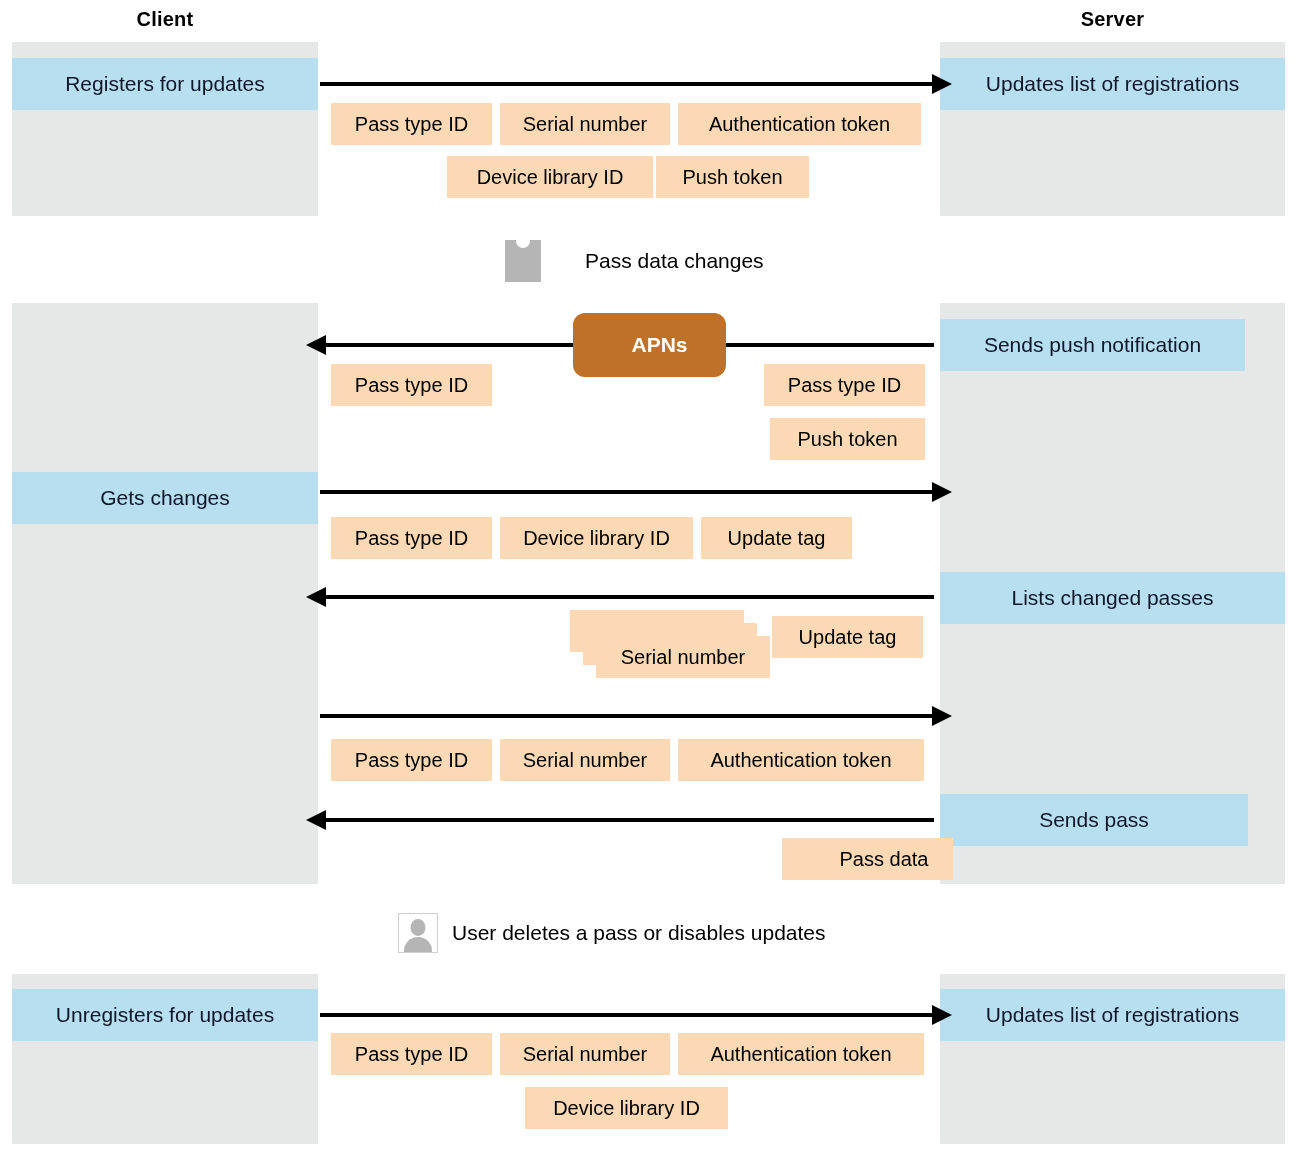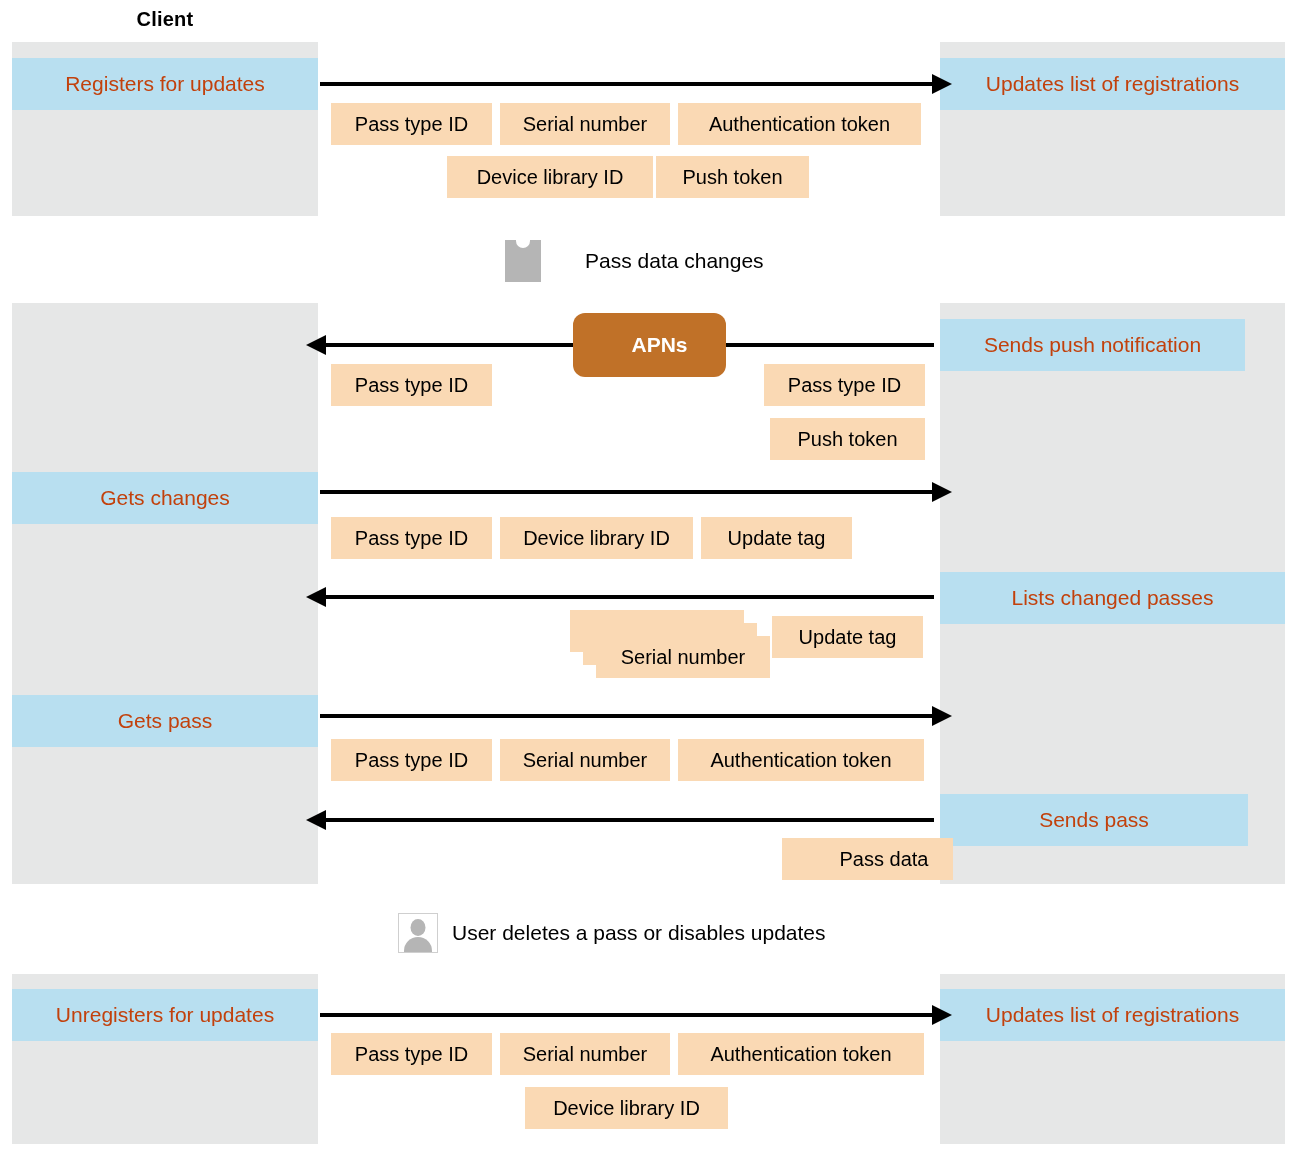--- a/index.html
+++ b/index.html
@@ -10,21 +10,21 @@
 
   
   .col-title{position:absolute;font-size:20px;font-weight:bold;color:#000;
              text-align:center;letter-spacing:0.2px;}
 
   
   .lane{position:absolute;background:#e6e7e7;}
 
   
   .band{position:absolute;background:#b8dff0;display:flex;align-items:center;
-        justify-content:center;font-size:21px;color:#c2410c;}
+        justify-content:center;font-size:21px;color:#0f172a;}
 
   
   .chip{position:absolute;background:#fad9b4;display:flex;align-items:center;
         justify-content:center;font-size:20px;color:#000;box-sizing:border-box;
         padding:0 12px;white-space:nowrap;}
 
   
   .chip-stack{position:absolute;}
   .chip-stack .sheet{position:absolute;background:#fad9b4;box-sizing:border-box;}
   .chip-stack .sheet.b1{left:0;top:0;}
@@ -63,20 +63,21 @@
         width:15px;height:17px;background:#b5b5b5;border-radius:50%;}
   .user-icon .body-c{position:absolute;left:50%;bottom:0px;transform:translateX(-50%);
         width:28px;height:15px;background:#b5b5b5;border-radius:14px 14px 0 0;}
 </style>
 </head>
 <body>
 
 <div class="stage">
 
   <div class="col-title" style="left:0;top:8px;width:330px;">Client</div>
+  <div class="col-title" style="left:940px;top:8px;width:345px;">Server</div>
 
   <div class="lane" style="left:12px;top:42px;width:306px;height:174px;"></div>
   <div class="lane" style="left:940px;top:42px;width:345px;height:174px;"></div>
 
   <div class="band" style="left:12px;top:58px;width:306px;height:52px;">Registers for updates</div>
   <div class="band" style="left:940px;top:58px;width:345px;height:52px;">Updates list of registrations</div>
 
   <div class="arrow" style="left:320px;top:82px;width:614px;"></div>
   <div class="head right" style="left:932px;top:74px;"></div>
 
@@ -125,21 +126,20 @@
   <div class="head left" style="left:306px;top:587px;"></div>
 
   <div class="chip-stack" style="left:570px;top:610px;width:200px;height:68px;">
     <div class="sheet b1" style="width:174px;height:42px;"></div>
     <div class="sheet b2" style="width:174px;height:42px;"></div>
     <div class="front" style="width:174px;height:42px;">Serial number</div>
   </div>
 
   <div class="chip" style="left:772px;top:616px;width:151px;height:42px;">Update tag</div>
 
-  <div class="band" style="left:12px;top:695px;width:306px;height:52px;">Gets pass</div>
 
   <div class="arrow" style="left:320px;top:714px;width:614px;"></div>
   <div class="head right" style="left:932px;top:706px;"></div>
 
   <div class="chip" style="left:331px;top:739px;width:161px;height:42px;">Pass type ID</div>
   <div class="chip" style="left:500px;top:739px;width:170px;height:42px;">Serial number</div>
   <div class="chip" style="left:678px;top:739px;width:246px;height:42px;">Authentication token</div>
 
   <div class="band" style="left:940px;top:794px;width:308px;height:52px;">Sends pass</div>
 

